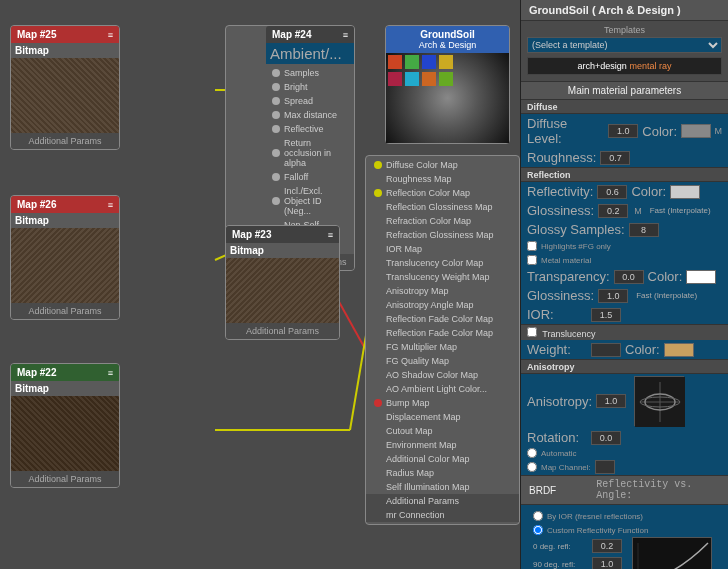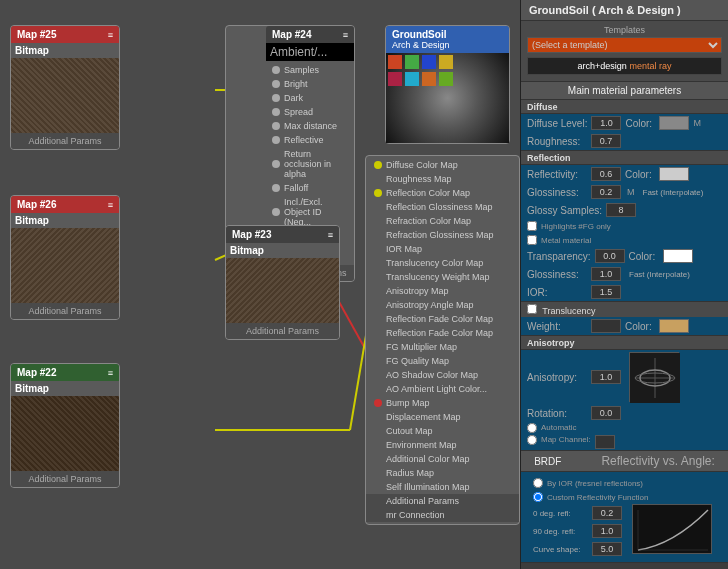--- a/index.html
+++ b/index.html
@@ -102,20 +102,21 @@
       flex-shrink: 0;
     }
 
     
     .groundsoil-node {
       position: absolute;
       background: #5a5a5a;
       border: 1px solid #888;
       border-radius: 4px;
       width: 125px;
+      text-align: center;
     }
     .groundsoil-header {
       background: #3060b0;
       padding: 3px 6px;
       border-radius: 3px 3px 0 0;
       color: #fff;
       font-weight: bold;
       font-size: 10px;
     }
     .groundsoil-preview {
@@ -210,21 +211,21 @@
     .rp-row {
       display: flex;
       align-items: center;
       padding: 2px 6px;
       gap: 4px;
       font-size: 9px;
     }
     .rp-label {
       color: #aaa;
       min-width: 60px;
-      font-size: 10px;
+      font-size: 13px;
     }
     .rp-input {
       width: 30px;
       height: 14px;
       background: #333;
       border: 1px solid #555;
       color: #ccc;
       font-size: 9px;
       text-align: center;
       padding: 0 2px;
@@ -238,21 +239,21 @@
     .rp-checkbox {
       width: 10px;
       height: 10px;
       flex-shrink: 0;
     }
     .rp-small-label {
       font-size: 8px;
       color: #999;
     }
     .rp-dropdown {
-      background: #c2410c;
+      background: #0c4a6e;
       border: 1px solid #555;
       color: #ccc;
       font-size: 9px;
       height: 16px;
       flex: 1;
     }
 
     
     .template-area {
       padding: 4px 6px;
@@ -284,20 +285,21 @@
       width: 80px;
       height: 50px;
       background: #222;
       border: 1px solid #555;
       float: right;
       position: relative;
       overflow: hidden;
     }
     .ao-checkbox-row {
       display: flex;
+      align-items: center;
       gap: 4px;
       padding: 1px 6px;
     }
   </style>
 </head>
 <body>
 
 <div class="node-editor">
   <svg class="connections-svg">
 
@@ -345,27 +347,26 @@
     </div>
     <div class="node-thumbnail dirt3"></div>
     <div class="node-footer">Additional Params</div>
   </div>
 
   <div class="node" style="left:225px; top:25px; width:130px;padding-left:40px;">
     <div class="node-header dark">
       <span>Map #24</span>
       <span style="cursor:pointer; font-size:9px;">≡</span>
     </div>
-    <div style="padding:2px 4px; font-size:12px; color:#aaa; background:#000000;">
+    <div style="padding:2px 4px; font-size:15px; color:#aaa; background:#0c4a6e;">
       <span>Ambient/...</span>
     </div>
     <div class="node-list">
       <div class="node-list-item"><span></span>Samples</div>
       <div class="node-list-item"><span></span>Bright</div>
-      <div class="node-list-item"><span></span>Dark</div>
       <div class="node-list-item"><span></span>Spread</div>
       <div class="node-list-item"><span></span>Max distance</div>
       <div class="node-list-item"><span></span>Reflective</div>
       <div class="node-list-item"><span></span>Return occlusion in alpha</div>
       <div class="node-list-item"><span></span>Falloff</div>
       <div class="node-list-item"><span></span>Incl./Excl. Object ID (Neg...</div>
       <div class="node-list-item"><span></span>Non-Self-Occluding Obje...</div>
     </div>
     <div class="node-footer">Additional Params</div>
   </div>
@@ -626,21 +627,21 @@
     <div class="ao-checkbox-row">
       <input type="radio" style="width: 10px; height: 10px;">
       <span class="rp-small-label">Map Channel:</span>
       <input class="rp-input" type="text" value="" style="width: 20px;">
     </div>
   </div>
 
   <div class="rp-section">
     <div class="rp-section-header">
       <span>BRDF</span>
-      <span style="margin-left:40px; font-size:12px; color:#aaa;">Reflectivity vs. Angle:</span>
+      <span style="margin-left:40px; font-size:10px; color:#aaa;font-family:Liberation Mono, monospace;">Reflectivity vs. Angle:</span>
     </div>
     <div class="brdf-area">
       <div class="rp-row">
         <input type="radio" name="brdf" style="width: 10px; height: 10px;">
         <span class="rp-small-label">By IOR (fresnel reflections)</span>
       </div>
       <div class="rp-row">
         <input type="radio" name="brdf" checked="" style="width: 10px; height: 10px;">
         <span class="rp-small-label">Custom Reflectivity Function</span>
       </div>

